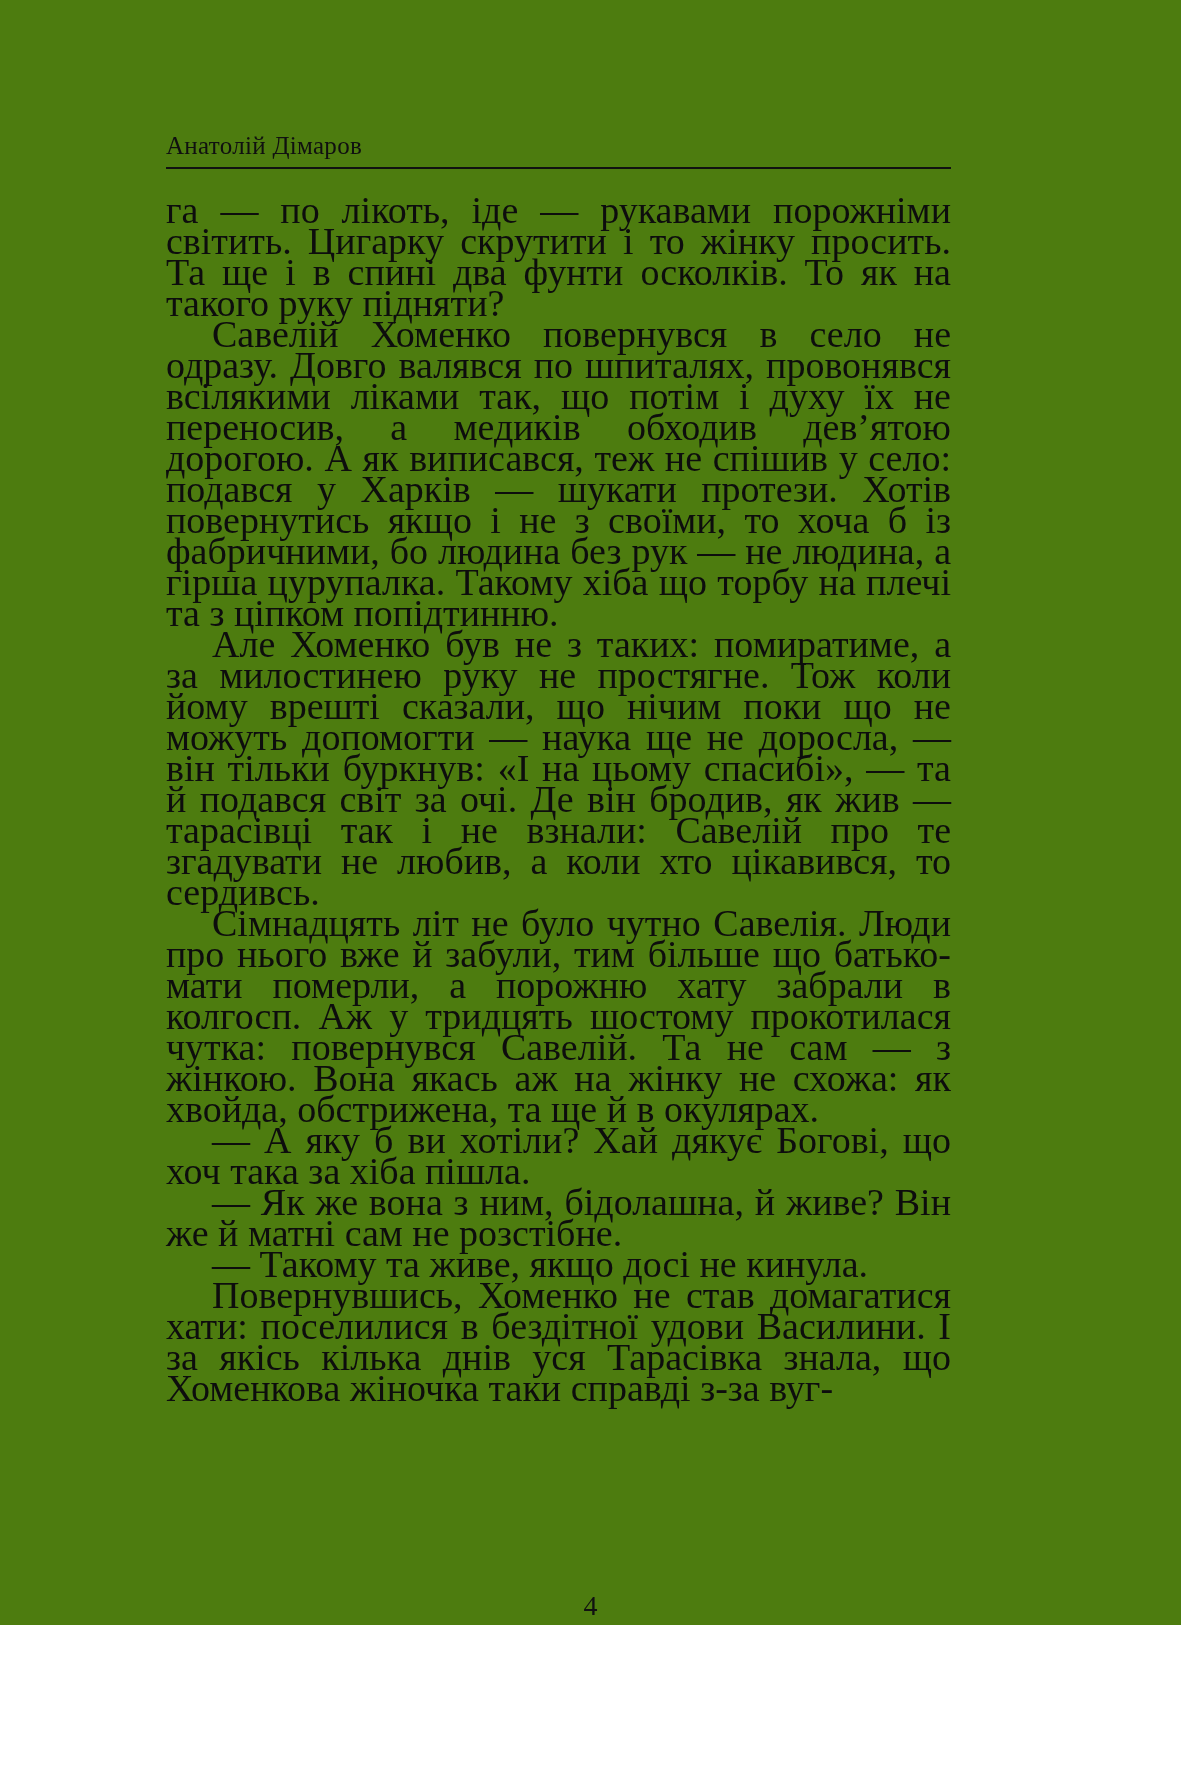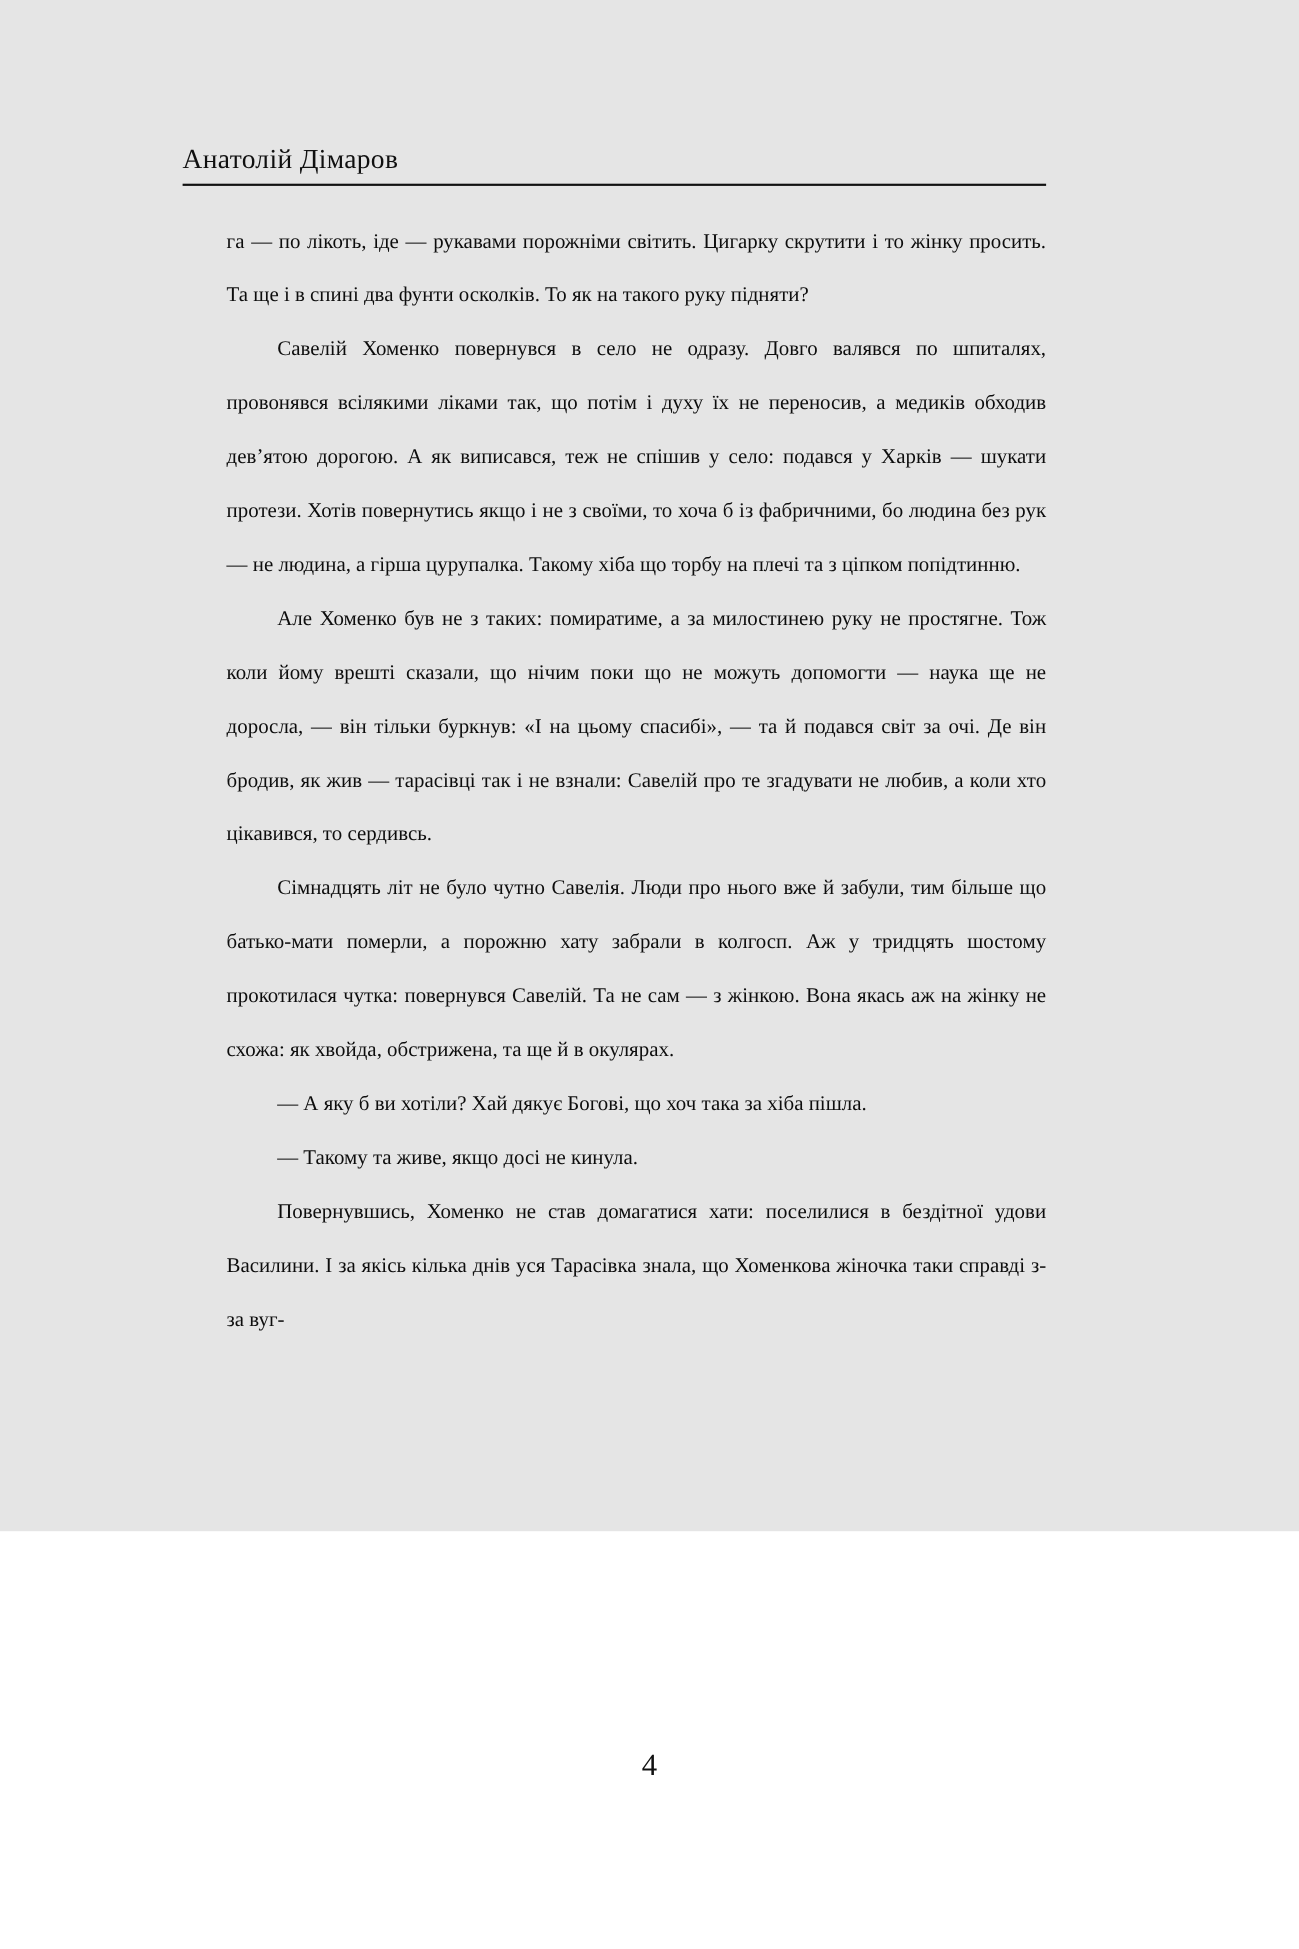--- a/index.html
+++ b/index.html
@@ -13,22 +13,22 @@
     font-family: "Liberation Serif", "DejaVu Serif", serif;
     color: #0d0d0d;
     position: relative;
     overflow: hidden;
   }
 
   .page {
     position: absolute;
     left: 0; top: 0;
     width: 1181px;
-    height: 1392px;
-    background: #e5e5e5;
+    height: 1625px;
+    background: #4d7c0f;
   }
 
   .content {
     position: absolute;
     left: 166px;
     top: 132px;
     width: 785px;
   }
 
   .running-head {
@@ -41,26 +41,25 @@
   }
 
   .head-rule {
     width: 100%;
     height: 2px;
     background: #111111;
     margin-bottom: 26px;
   }
 
   .body-text {
-    font-size: 19px;
-    line-height: 49px;
+    font-size: 38px;
+    line-height: 31px;
     text-align: justify;
     text-justify: inter-word;
     hyphens: manual;
-    margin-left: 40px;
     -webkit-hyphens: manual;
   }
 
   .body-text p {
     margin: 0;
     text-indent: 46px;
   }
 
   .body-text p.cont {
     text-indent: 0;
@@ -87,20 +86,21 @@
     <div class="running-head">Анатолій Дімаров</div>
 
     <div class="head-rule"></div>
 
     <div class="body-text">
       <p class="cont">га — по лікоть, іде — рукавами порожніми світить. Цигарку скрутити і то жінку просить. Та ще і в спині два фунти осколків. То як на такого руку підняти?</p>
       <p>Савелій Хоменко повернувся в село не одразу. Довго валявся по шпиталях, провонявся всілякими ліками так, що потім і духу їх не переносив, а медиків обходив дев’ятою дорогою. А як виписався, теж не спішив у село: подався у Харків — шукати протези. Хотів повернутись якщо і не з своїми, то хоча б із фабричними, бо людина без рук — не людина, а гірша цурупалка. Такому хіба що торбу на плечі та з ціпком попідтинню.</p>
       <p>Але Хоменко був не з таких: помиратиме, а за милостинею руку не простягне. Тож коли йому врешті сказали, що нічим поки що не можуть допомогти — наука ще не доросла, — він тільки буркнув: «І на цьому спасибі», — та й подався світ за очі. Де він бродив, як жив — тарасівці так і не взнали: Савелій про те згадувати не любив, а коли хто цікавився, то сердивсь.</p>
       <p>Сімнадцять літ не було чутно Савелія. Люди про нього вже й забули, тим більше що батько-мати померли, а порожню хату забрали в колгосп. Аж у тридцять шостому прокотилася чутка: повернувся Савелій. Та не сам — з жінкою. Вона якась аж на жінку не схожа: як хвойда, обстрижена, та ще й в окулярах.</p>
       <p>— А яку б ви хотіли? Хай дякує Богові, що хоч така за хіба пішла.</p>
+      <p>— Як же вона з ним, бідолашна, й живе? Він же й матні сам не розстібне.</p>
       <p>— Такому та живе, якщо досі не кинула.</p>
       <p>Повернувшись, Хоменко не став домагатися хати: поселилися в бездітної удови Василини. І за якісь кілька днів уся Тарасівка знала, що Хоменкова жіночка таки справді з-за вуг-</p>
     </div>
 
   </div>
 
   <div class="folio">4</div>
 
 </div>
 

